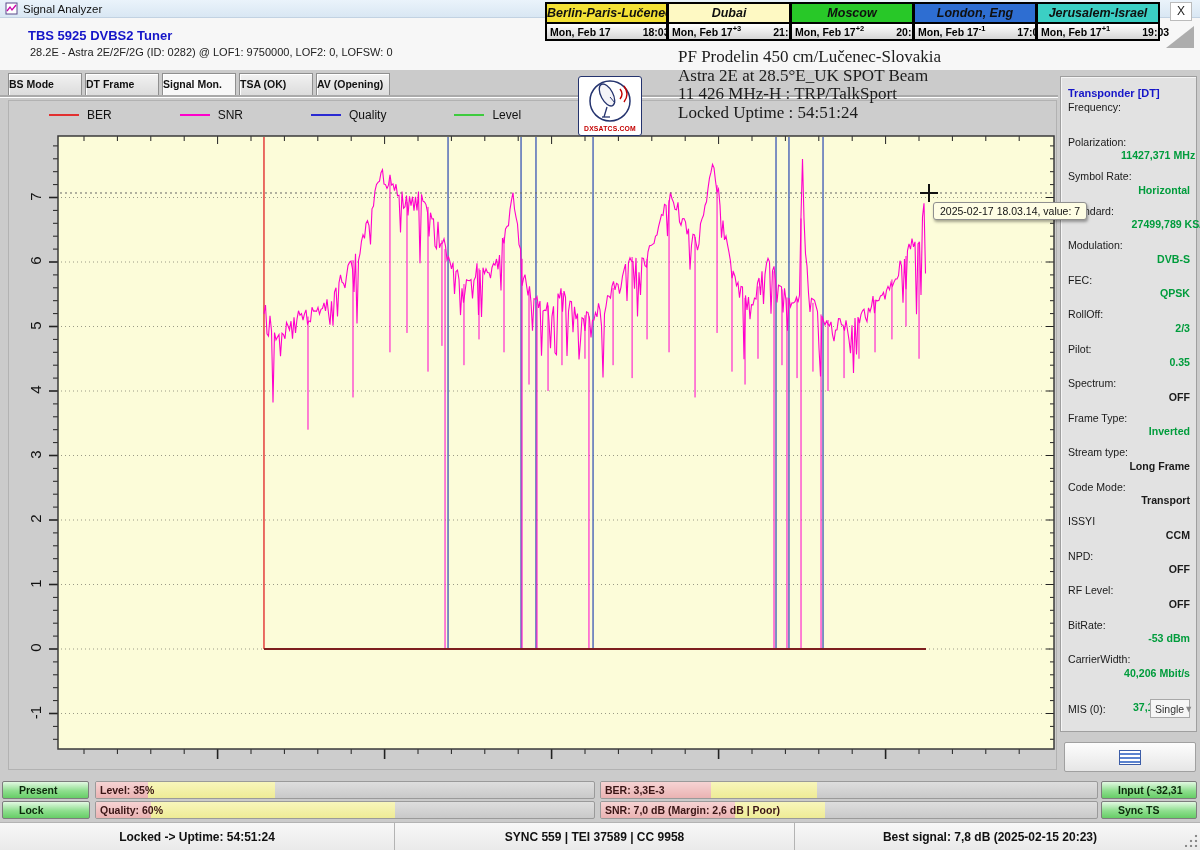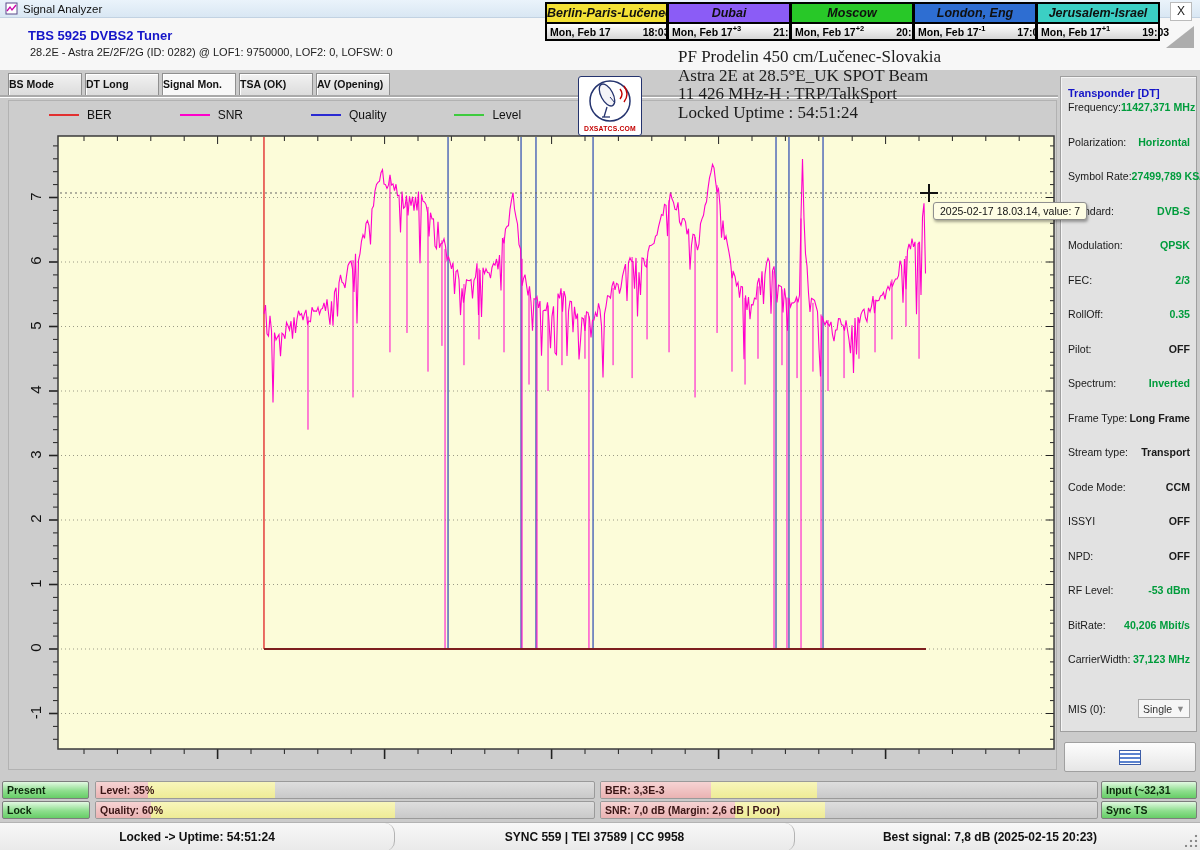--- a/index.html
+++ b/index.html
@@ -58,49 +58,49 @@
   .tooltip{position:absolute;left:924px;top:101px;background:#fefde4;border:1px solid #8f8f8f;
      border-radius:3px;box-shadow:1px 2px 3px rgba(0,0,0,.35);font-size:10.5px;color:#111;
      padding:2px 6px;white-space:nowrap;z-index:20;}
   
   .tpanel{position:absolute;left:1060px;top:76px;width:137px;height:656px;background:#e2e2e2;
      border:1px solid #9f9f9f;box-shadow:inset 1px 1px 0 #f5f5f5;box-sizing:border-box;}
   .tpanel .ptitle{position:absolute;left:7px;top:10px;font-size:11px;font-weight:bold;color:#1515c8;}
   .tp-rows{position:absolute;left:7px;top:24px;width:122px;}
   .tp-row{height:34.5px;display:flex;justify-content:space-between;align-items:flex-start;}
   .tp-row .tl{font-size:10.6px;color:#1a1a1a;white-space:nowrap;}
-  .tp-row .tv{font-size:10.6px;font-weight:bold;white-space:nowrap;text-align:right;}
+  .tp-row .tv{font-size:10.6px;font-weight:bold;white-space:nowrap;text-align:right;margin-top:48px;}
   .tv.green{color:#009c3c;} .tv.black{color:#1a1a1a;}
   .mis-row{position:absolute;left:7px;top:622px;width:122px;display:flex;justify-content:space-between;align-items:center;}
   .mis-row .tl{font-size:10.6px;color:#1a1a1a;}
-  .mis-select{width:52px;height:19px;background:#f6f6f6;border:1px solid #a8a8a8;
+  .mis-select{width:40px;height:19px;background:#f6f6f6;border:1px solid #a8a8a8;
      font-size:10.5px;color:#333;display:flex;align-items:center;justify-content:space-between;
      padding:0 4px;box-sizing:border-box;}
   .mis-select .chev{color:#888;font-size:9px;}
   .icon-button{position:absolute;left:1064px;top:742px;width:130px;height:28px;
      background:linear-gradient(#fdfdfd,#e6e6e6);border:1px solid #a0a0a0;border-radius:2px;
      display:flex;align-items:center;justify-content:center;}
   .stripe-icon{width:20px;height:13px;border:1px solid #3c5da8;
      background:repeating-linear-gradient(#ffffff 0 2px,#5b83cf 2px 4px);}
   
   .gbtn{position:absolute;height:18px;background:linear-gradient(#e2f9e2,#8ede8e 55%,#66cd66);
      border:1px solid #7d7d7d;border-radius:2px;font-size:10.5px;font-weight:bold;color:#0c2a0c;
-     line-height:17px;padding-left:4px;box-sizing:border-box;}
+     line-height:17px;padding-left:16px;box-sizing:border-box;}
   .hbar{position:absolute;height:18px;background:linear-gradient(#dedede,#c9c9c9);
      border:1px solid #9a9a9a;border-radius:2px;box-sizing:border-box;overflow:hidden;}
   .hbar .seg{position:absolute;top:0;bottom:0;}
   .hbar .seg.pink{background:linear-gradient(#f6d3d3,#eab3b3);}
   .hbar .seg.yellow{background:linear-gradient(#f8f6bb,#eeeb96);}
   .hbar .blabel{position:absolute;left:4px;top:0;font-size:10.5px;font-weight:bold;
      color:#3a1515;line-height:16px;white-space:nowrap;}
   
   .statusbar{position:absolute;left:0;top:822px;width:1200px;height:28px;
      background:linear-gradient(#f7f7f7,#e9e9e9);border-top:1px solid #b3b3b3;display:flex;}
   .sb-sec{height:100%;display:flex;align-items:center;justify-content:center;
-     font-size:12px;font-weight:bold;color:#111;border-right:1px solid #b3b3b3;box-sizing:border-box;border-radius:10px;}
+     font-size:12px;font-weight:bold;color:#111;border-right:1px solid #b3b3b3;box-sizing:border-box;}
   .sb1{width:395px;} .sb2{width:400px;} .sb3{width:390px;border-right:none;}
   .grip{position:absolute;right:2px;bottom:3px;width:13px;height:13px;
      background:
       radial-gradient(circle at 11px 2px,#8a8a8a 1.2px,transparent 1.6px),
       radial-gradient(circle at 11px 7px,#8a8a8a 1.2px,transparent 1.6px),
       radial-gradient(circle at 6px 7px,#8a8a8a 1.2px,transparent 1.6px),
       radial-gradient(circle at 11px 12px,#8a8a8a 1.2px,transparent 1.6px),
       radial-gradient(circle at 6px 12px,#8a8a8a 1.2px,transparent 1.6px),
       radial-gradient(circle at 1px 12px,#8a8a8a 1.2px,transparent 1.6px);}
 </style>
@@ -122,21 +122,21 @@
 <div class="clocks" id="clocks">
     <div class="clock">
       <div class="cname" style="background: rgb(243, 225, 53);">Berlin-Paris-Lučenec</div>
       <div class="ctime">
         <span class="cdate">Mon, Feb 17</span>
         <span class="coffset"></span>
         <span class="ctm">18:03</span>
       </div>
     </div>
     <div class="clock">
-      <div class="cname" style="background: #8b5cf6;">Dubai</div>
+      <div class="cname" style="background: #fef9c3;">Dubai</div>
       <div class="ctime">
         <span class="cdate">Mon, Feb 17</span>
         <span class="coffset">+3</span>
         <span class="ctm">21:03</span>
       </div>
     </div>
     <div class="clock">
       <div class="cname" style="background: rgb(40, 200, 40);">Moscow</div>
       <div class="ctime">
         <span class="cdate">Mon, Feb 17</span>
@@ -159,21 +159,21 @@
         <span class="coffset">+1</span>
         <span class="ctm">19:03</span>
       </div>
     </div>
   </div>
 <div class="gadget-close">X</div>
 <div class="gadget-fold"></div>
 
 <div class="tabs" id="tabs">
     <div class="tab">BS Mode</div>
-    <div class="tab">DT Long</div>
+    <div class="tab">DT Frame</div>
     <div class="tab active">Signal Mon.</div>
     <div class="tab">TSA (OK)</div>
     <div class="tab">AV (Opening)</div>
   </div>
 <div class="tabline"></div>
 
 <div class="overlay-text">
   <div>PF Prodelin 450 cm/Lučenec-Slovakia</div>
   <div>Astra 2E at 28.5°E_UK SPOT Beam</div>
   <div>11 426 MHz-H : TRP/TalkSport</div>

